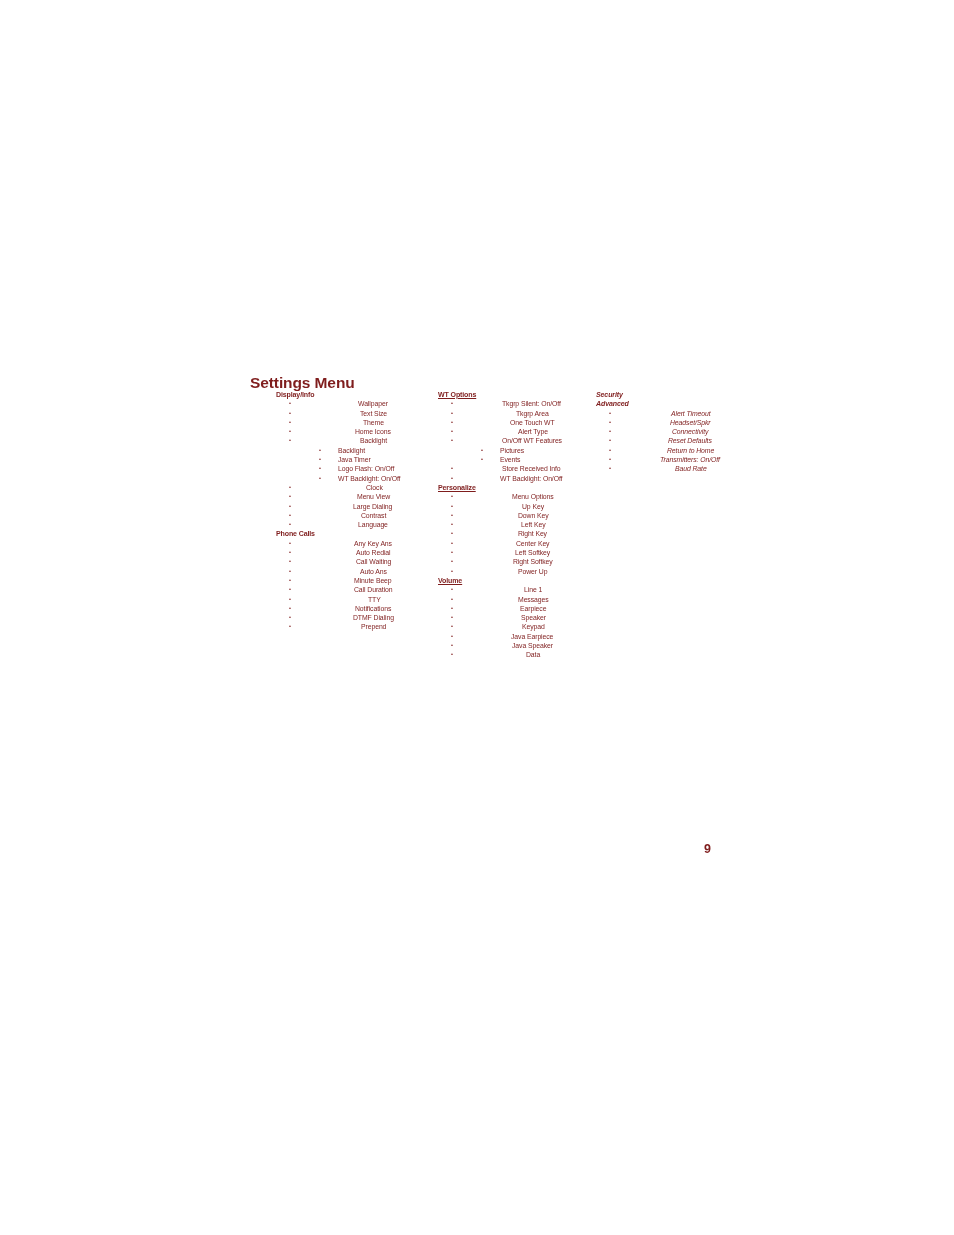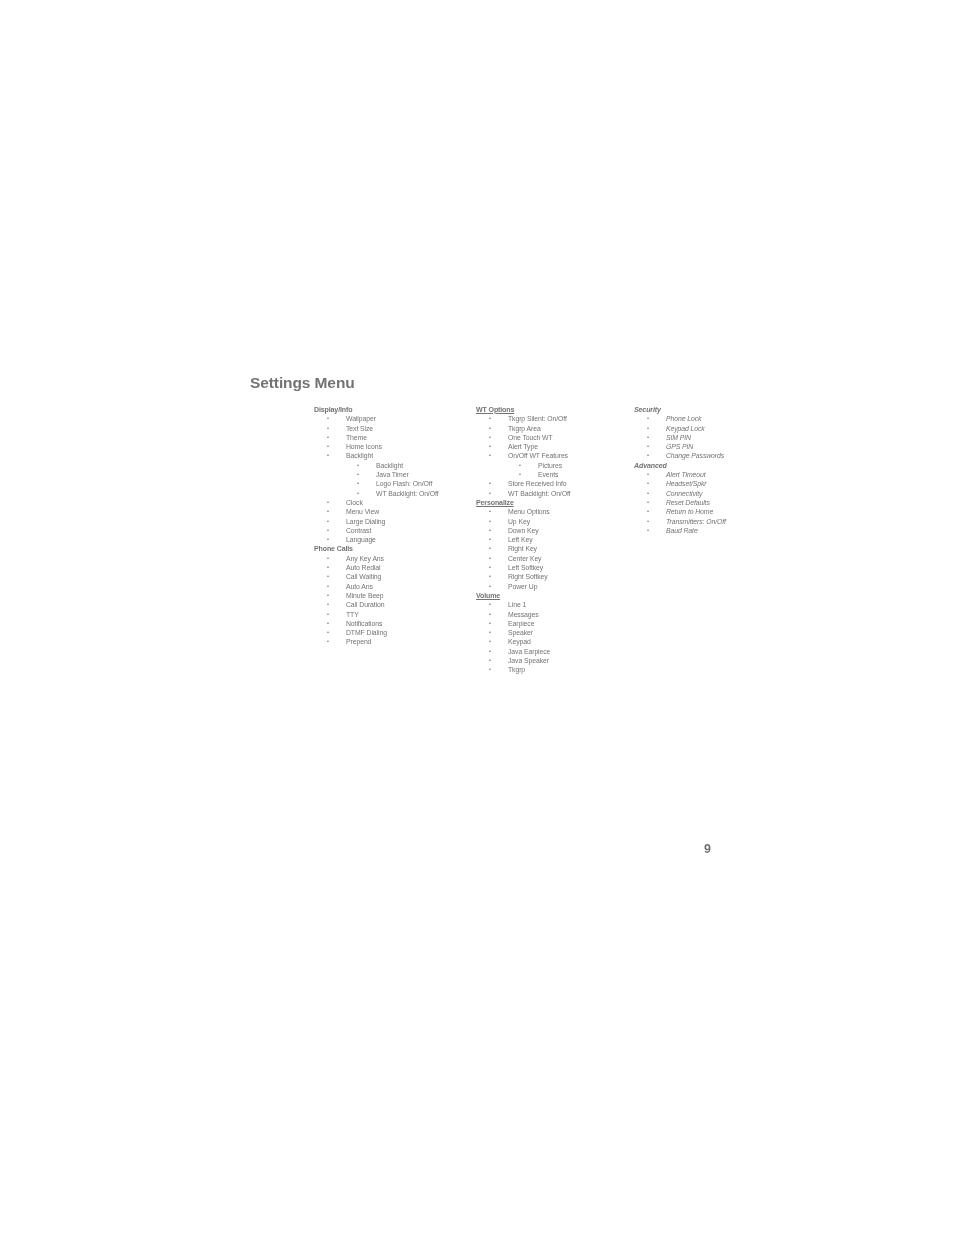--- a/index.html
+++ b/index.html
@@ -6,21 +6,21 @@
     margin: 0;
     padding: 0;
     background: #ffffff;
   }
   .page {
     position: relative;
     width: 954px;
     height: 1235px;
     background: #ffffff;
     font-family: "Liberation Sans", sans-serif;
-    color: #737373;
+    color: #7f1d1d;
     overflow: hidden;
   }
 
   
   .page-title {
     position: absolute;
     left: 250px;
     top: 365px;
     font-size: 15.5px;
     font-weight: bold;
@@ -31,22 +31,21 @@
 
   
   .columns {
     position: absolute;
     left: 250px;
     top: 390px;
     width: 540px;
   }
   .col {
     position: absolute;
-    top: 15px;
-    margin-left: 38px;
+    top: 0;
   }
   .col-0 { left: 26px;  width: 165px; }
   .col-1 { left: 188px; width: 160px; text-decoration: underline; }
   .col-2 { left: 346px; width: 160px; font-style: italic; }
 
   
   .sec-head {
     font-size: 7.6px;
     font-weight: bold;
     line-height: 9.3px;
@@ -70,20 +69,21 @@
     white-space: nowrap;
   }
   li.item > .txt {
     display: inline-block;
     transform: scaleX(0.93);
     transform-origin: left center;
   }
   
   ul.lvl1 > li.item {
     padding-left: 32px;
+    text-align: center;
   }
   ul.lvl1 > li.item::before {
     content: "\2022";
     position: absolute;
     left: 13px;
     top: 0;
     font-size: 5.6px;
     line-height: 9.3px;
   }
   
@@ -184,32 +184,25 @@
         </ul>
         <div class="sec-head">Volume</div>
         <ul class="lvl1">
           <li class="item"><span class="txt">Line 1</span></li>
           <li class="item"><span class="txt">Messages</span></li>
           <li class="item"><span class="txt">Earpiece</span></li>
           <li class="item"><span class="txt">Speaker</span></li>
           <li class="item"><span class="txt">Keypad</span></li>
           <li class="item"><span class="txt">Java Earpiece</span></li>
           <li class="item"><span class="txt">Java Speaker</span></li>
-          <li class="item"><span class="txt">Tkgrp</span></li>
+          <li class="item"><span class="txt">Data</span></li>
         </ul>
       </div>
     <div class="col col-2">
         <div class="sec-head">Security</div>
-        <ul class="lvl1">
-          <li class="item"><span class="txt">Phone Lock</span></li>
-          <li class="item"><span class="txt">Keypad Lock</span></li>
-          <li class="item"><span class="txt">SIM PIN</span></li>
-          <li class="item"><span class="txt">GPS PIN</span></li>
-          <li class="item"><span class="txt">Change Passwords</span></li>
-        </ul>
         <div class="sec-head">Advanced</div>
         <ul class="lvl1">
           <li class="item"><span class="txt">Alert Timeout</span></li>
           <li class="item"><span class="txt">Headset/Spkr</span></li>
           <li class="item"><span class="txt">Connectivity</span></li>
           <li class="item"><span class="txt">Reset Defaults</span></li>
           <li class="item"><span class="txt">Return to Home</span></li>
           <li class="item"><span class="txt">Transmitters: On/Off</span></li>
           <li class="item"><span class="txt">Baud Rate</span></li>
         </ul>

